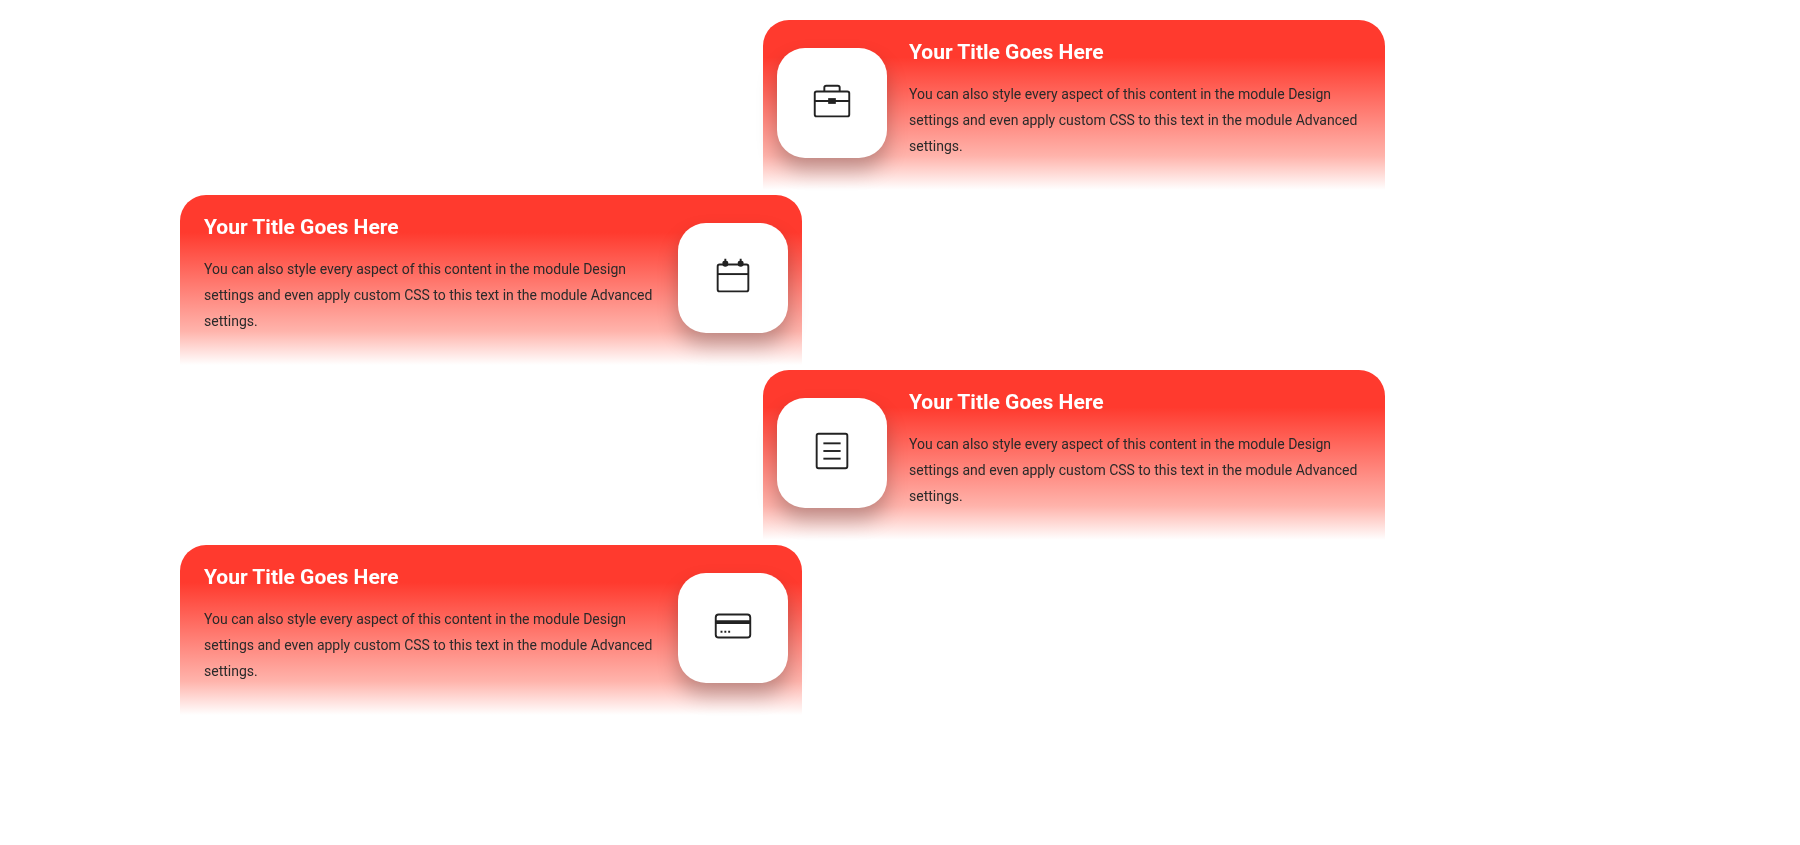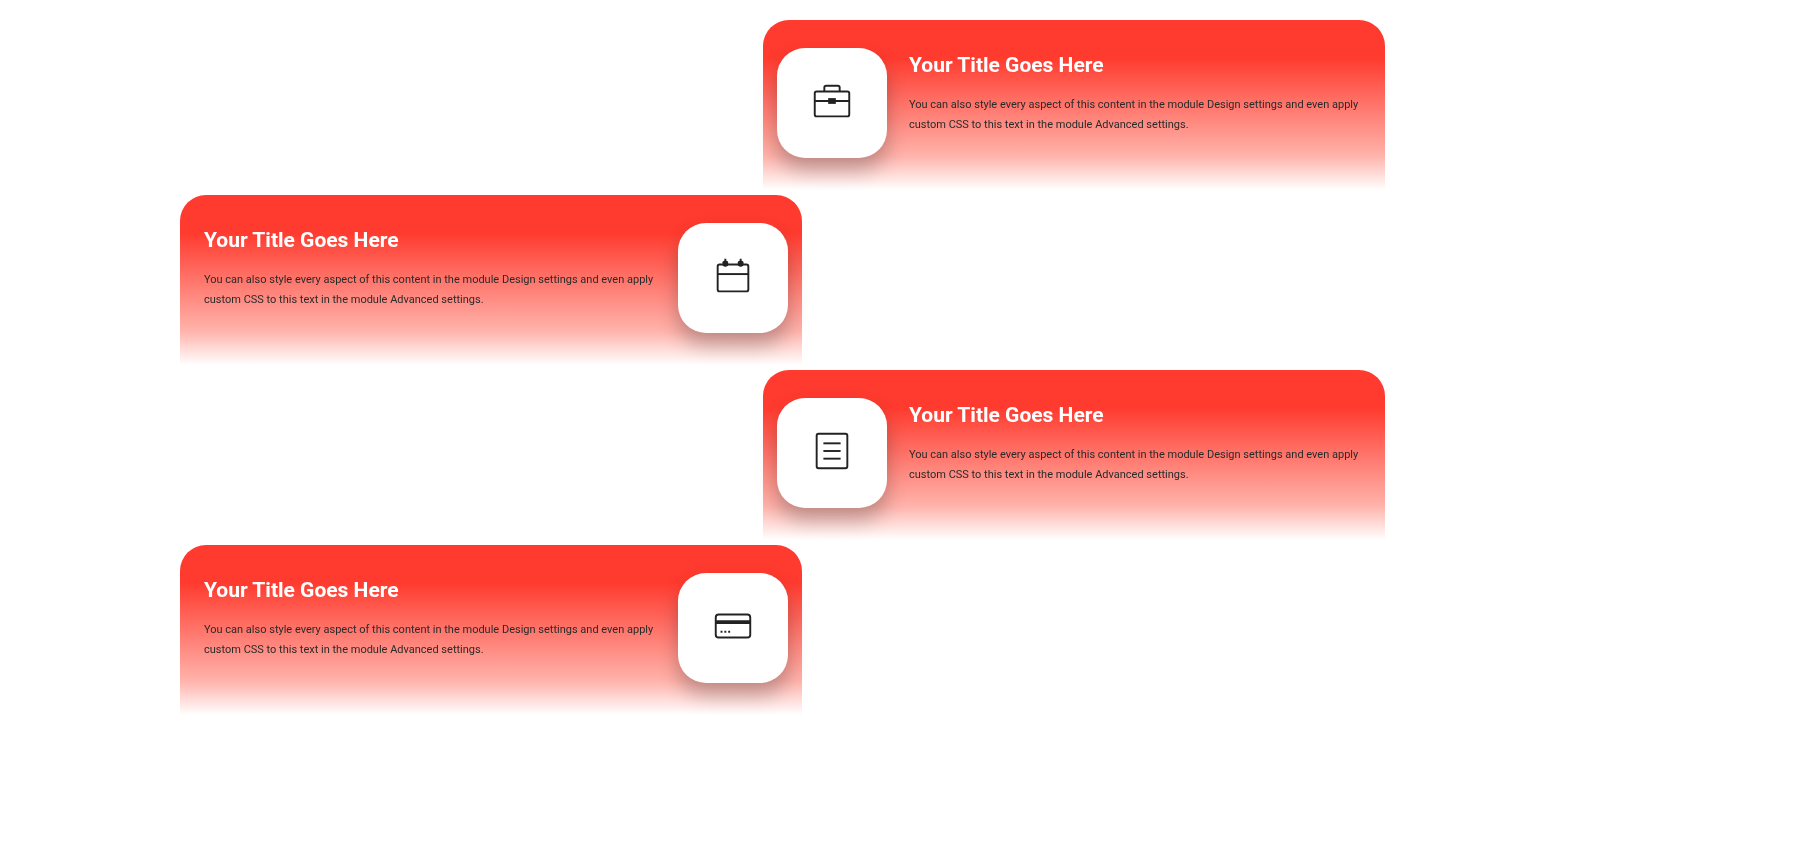--- a/index.html
+++ b/index.html
@@ -22,26 +22,26 @@
     align-items: flex-start;
     gap: 22px;
   }
   .card.icon-left { padding-left: 14px; }
   .card.icon-right { padding-right: 14px; }
   .card .content { flex: 1; }
   .card .title {
     color: #fff;
     font-weight: 700;
     font-size: 21px;
-    margin-top: 15px;
+    margin-top: 2px;
     margin-bottom: 18px;
   }
   .card .body {
     color: #2a2a2a;
-    font-size: 11px;
+    font-size: 14px;
     line-height: 1.85;
   }
   .icon-box {
     width: 110px;
     height: 110px;
     background: #fff;
     border-radius: 28px;
     display: flex;
     align-items: center;
     justify-content: center;

